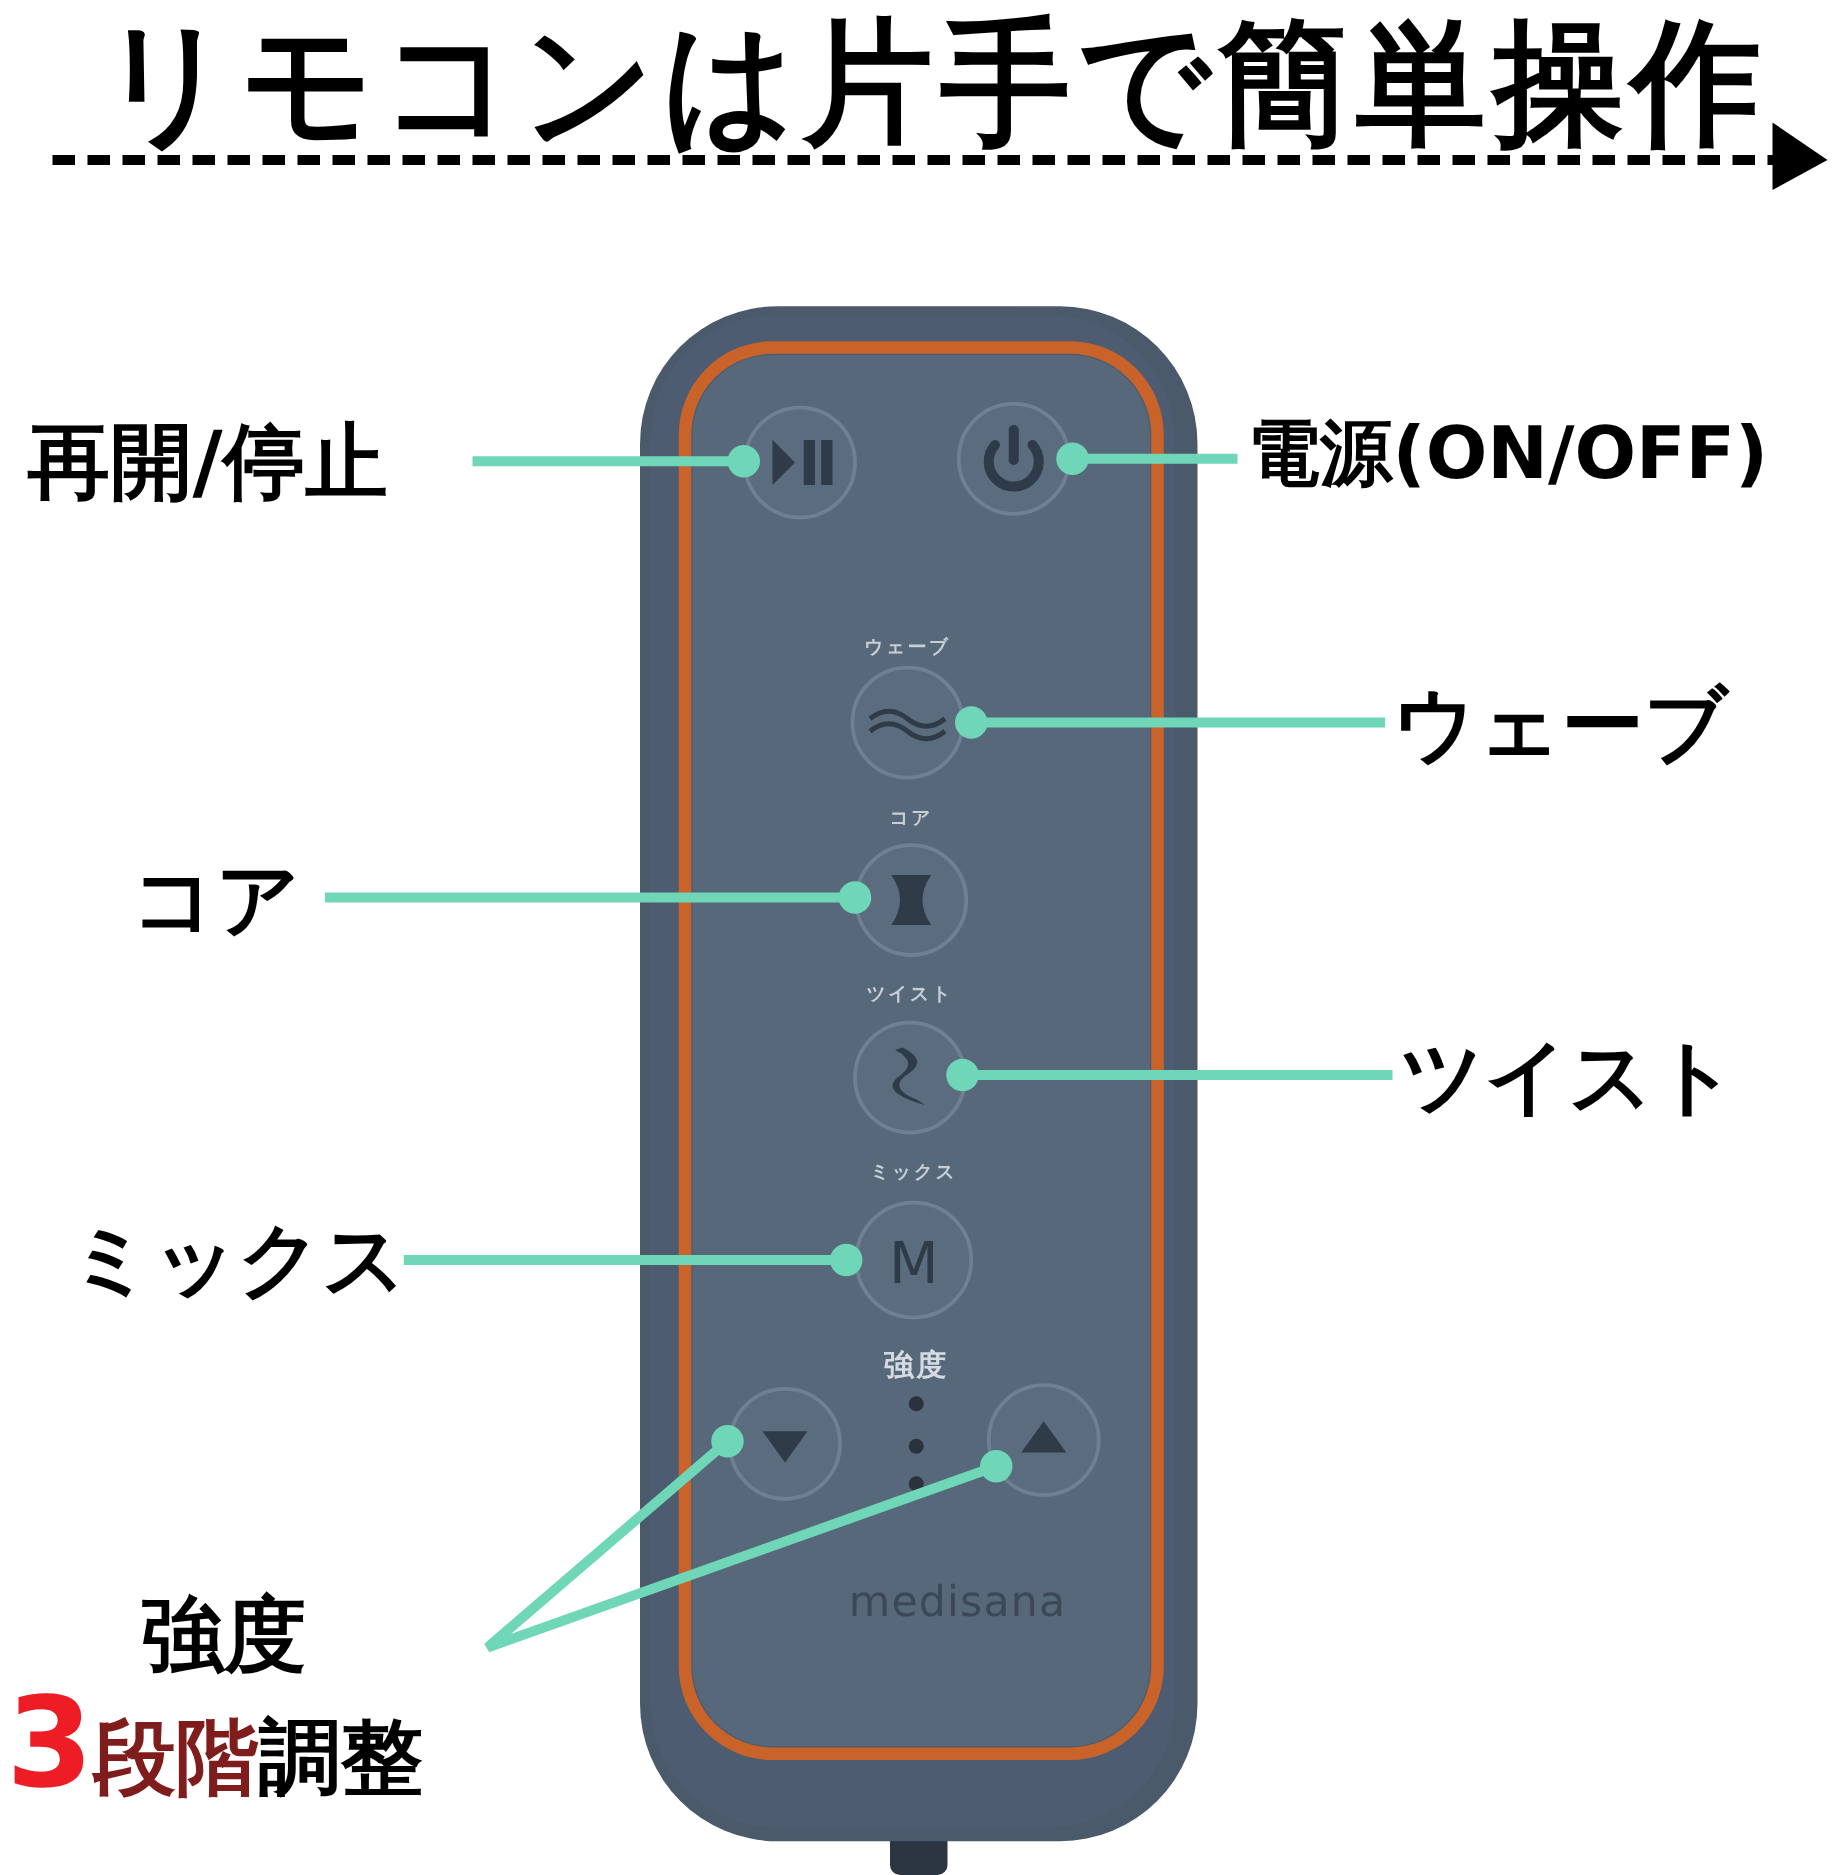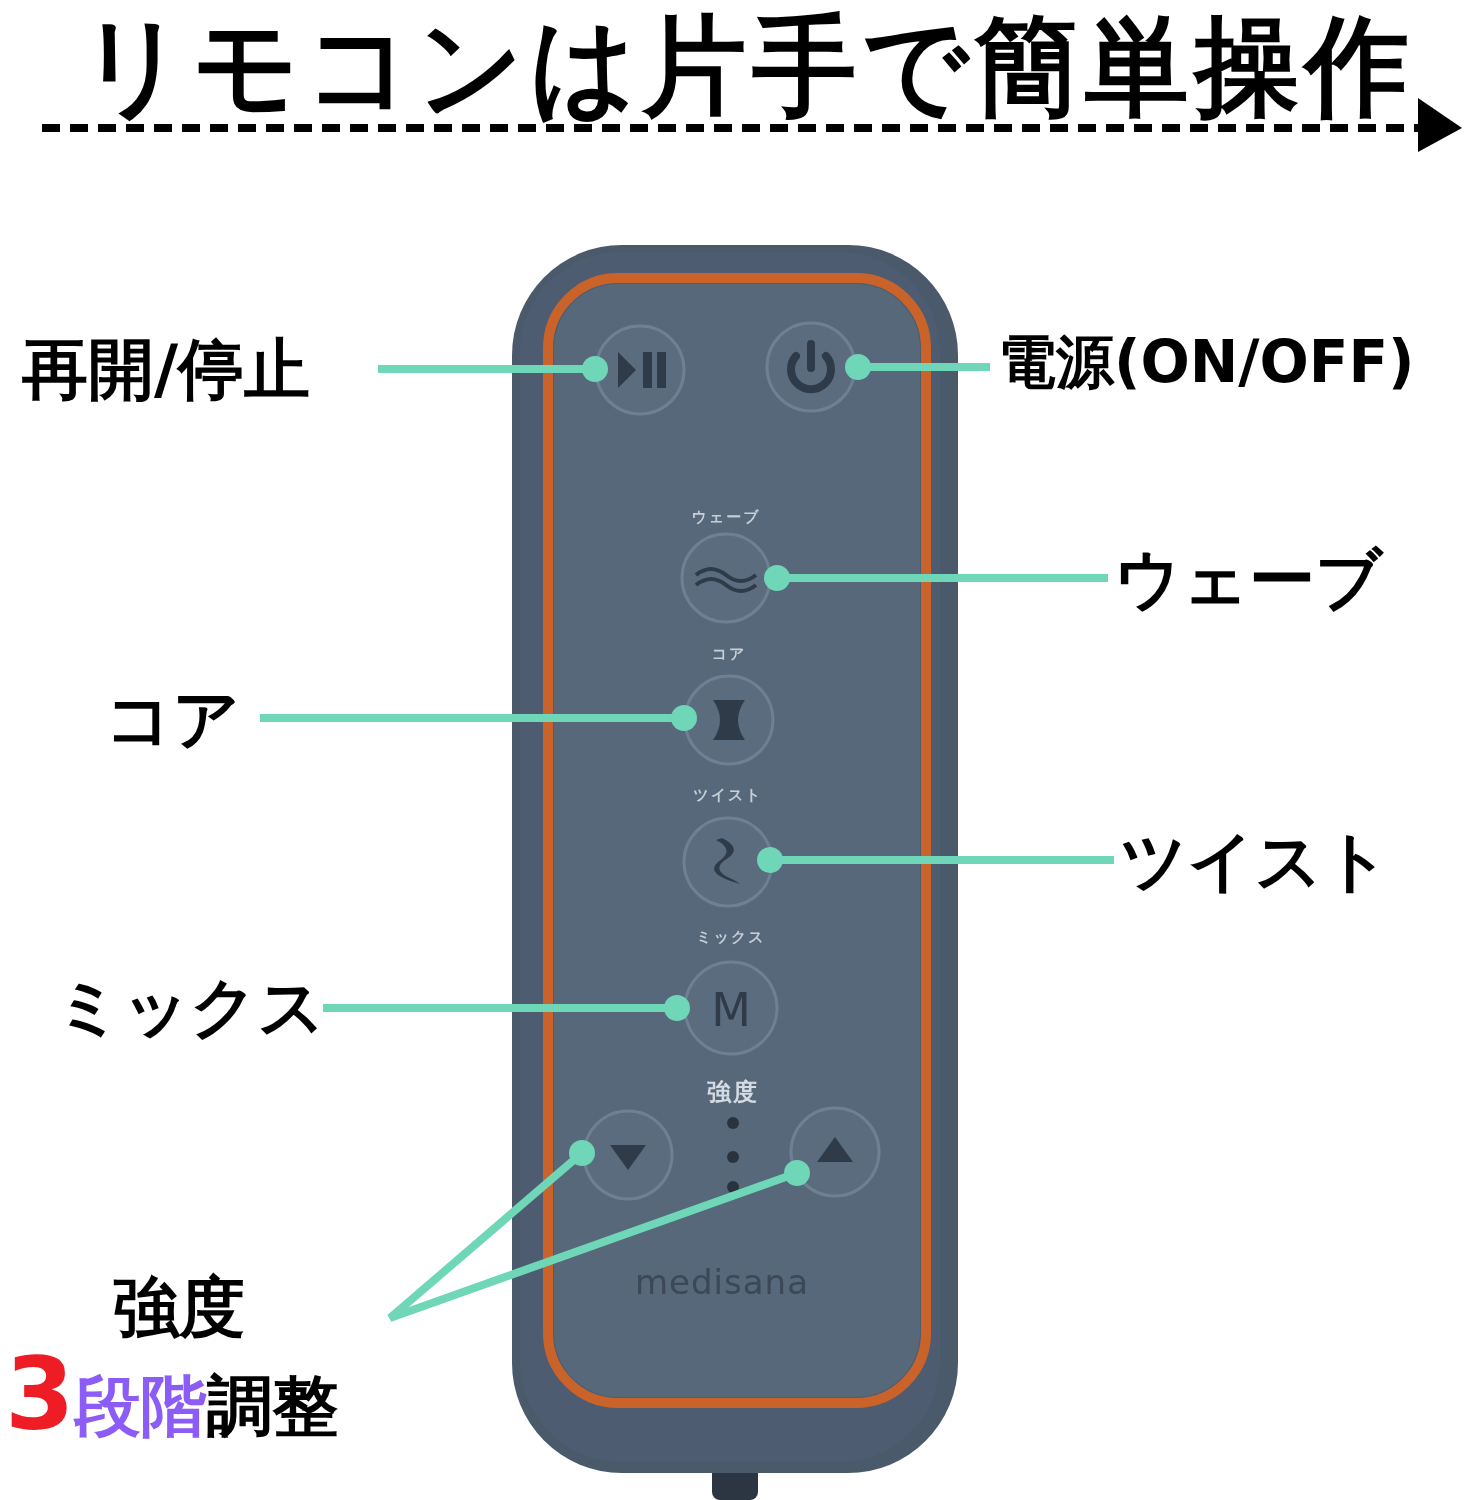--- a/index.html
+++ b/index.html
@@ -5,23 +5,23 @@
   html, body { margin:0; padding:0; background:#ffffff; }
   body { width:1468px; height:1500px; position:relative; overflow:hidden;
          font-family:"DejaVu Sans", sans-serif; color:#000; }
   .abs { position:absolute; }
   .headline { left:80px; top:6px; font-size:104px; font-weight:bold; letter-spacing:6px;
               line-height:120px; white-space:nowrap; transform:scaleY(1.05); }
   .callout { font-size:66px; font-weight:bold; line-height:80px; white-space:nowrap; }
   .svg-layer { left:0; top:0; width:1468px; height:1500px; }
   .remote-label { font-size:15px; font-weight:bold; color:#c7ced6; letter-spacing:2px;
                   text-align:center; width:120px; transform:translateX(-60px); }
-  .brand { font-family:"DejaVu Sans", sans-serif; font-size:34px; color:#3c4857; letter-spacing:1px; }
+  .brand { font-family:"DejaVu Sans", sans-serif; font-size:34px; color:#3c4857; letter-spacing:1px;margin-left:44px; }
   .big3 { color:#ee1c24; font-size:100px; font-weight:bold; }
-  .red { color:#8b5cf6; }
+  .red { color:#7f1d1d; }
 </style>
 </head>
 <body>
 
 <div class="abs headline">リモコンは片手で簡単操作</div>
 
 <svg class="abs svg-layer" viewBox="0 0 1468 1500" xmlns="http://www.w3.org/2000/svg">
 
   <g>
     <line x1="42" y1="128" x2="1420" y2="128" stroke="#000" stroke-width="8" stroke-dasharray="18 10"></line>

